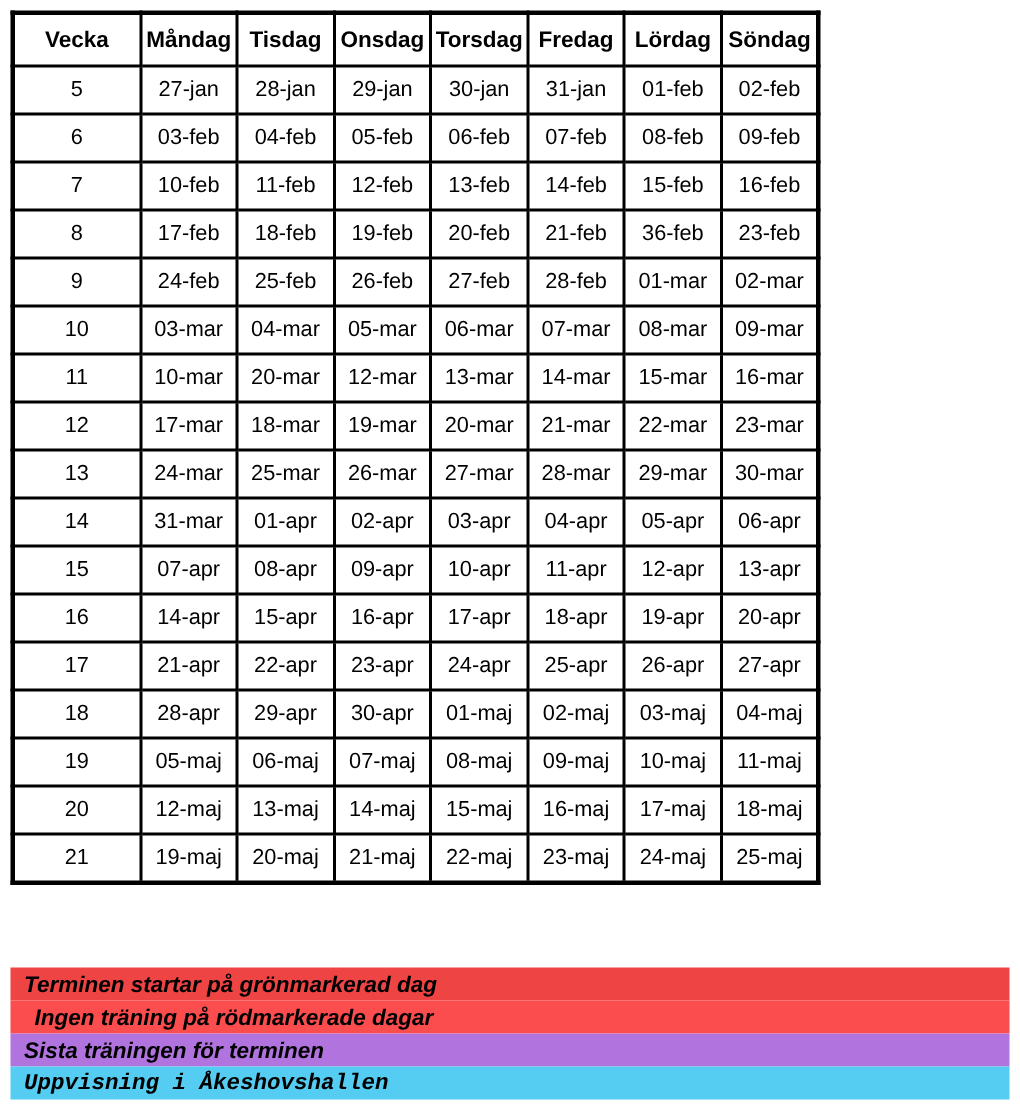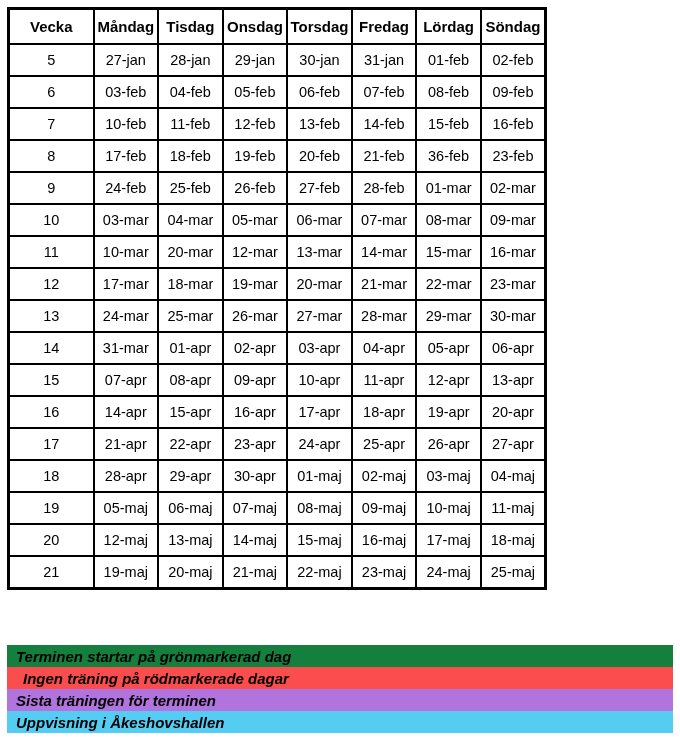--- a/index.html
+++ b/index.html
@@ -60,24 +60,24 @@
     height: 22px;
     display: flex;
     align-items: center;
     padding-left: 9px;
     box-sizing: border-box;
     font-size: 15px;
     font-weight: bold;
     font-style: italic;
     color: #000000;
   }
-  .legend-item.l-green  { background: #15803d; }
+  .legend-item.l-green  { background: #ef4444; }
   .legend-item.l-red    { background: #fb4d4d; padding-left: 16px; }
   .legend-item.l-purple { background: #b173de; }
-  .legend-item.l-cyan   { background: #55ccf2; }
+  .legend-item.l-cyan   { background: #55ccf2; font-family: Liberation Mono, monospace; }
 </style>
 </head>
 <body>
 
 <div class="page">
 
   <table class="schedule">
     <colgroup>
       <col style="width: 85px;">
       <col>

